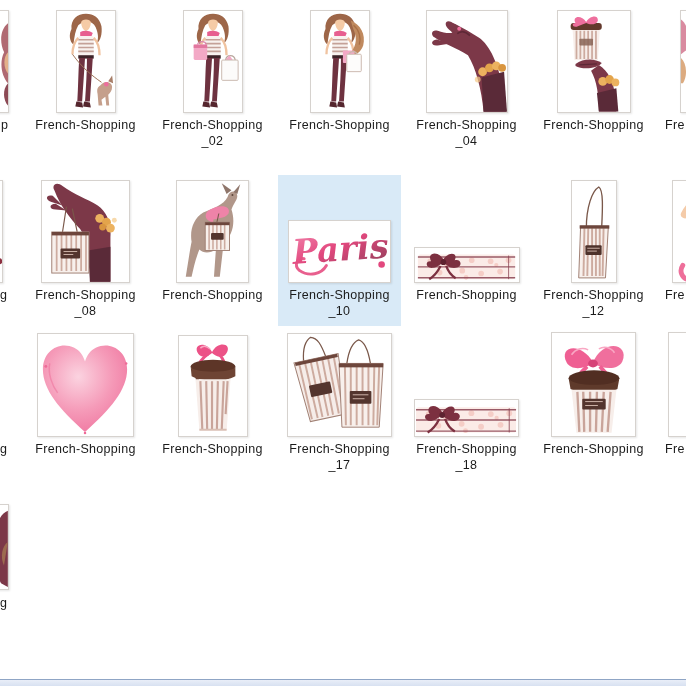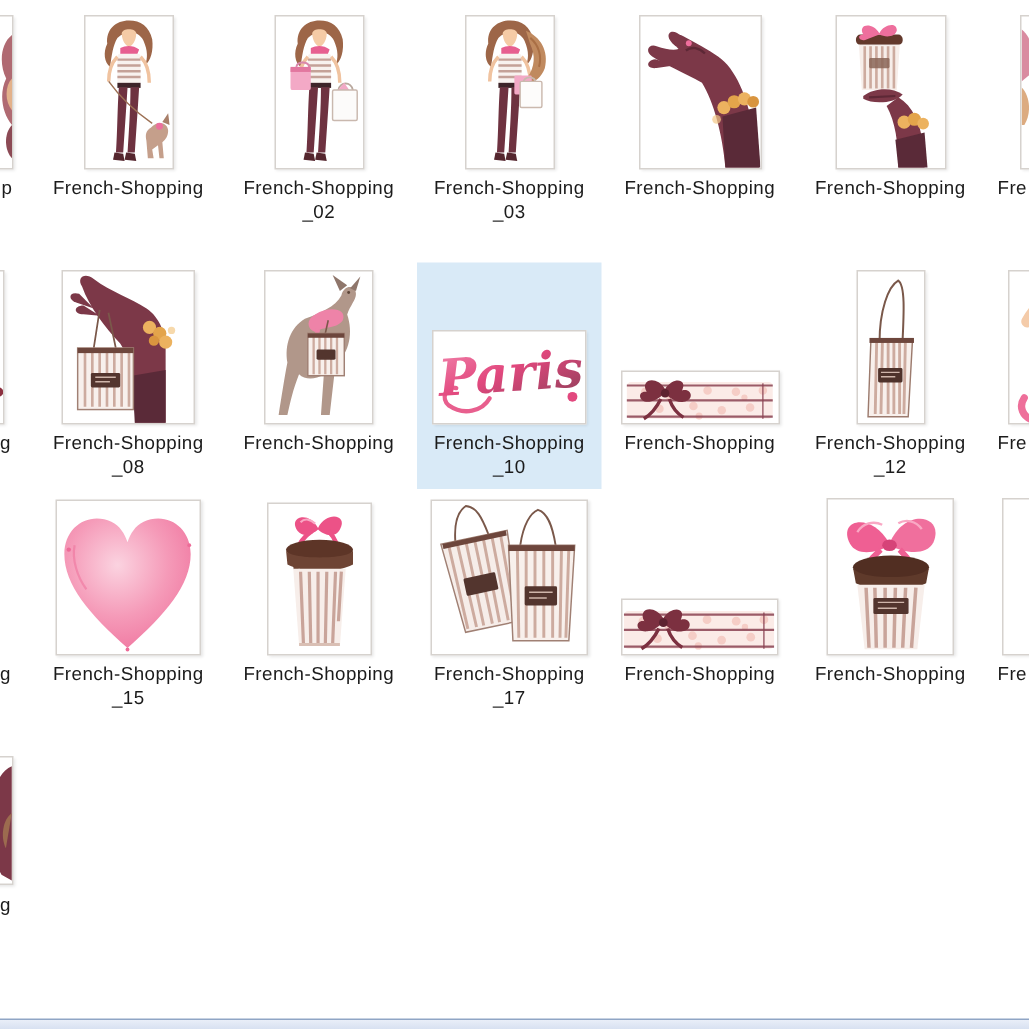--- a/index.html
+++ b/index.html
@@ -111,21 +111,20 @@
 <path d="M44 14C50 19 52 27 50 34" stroke="#a96f45" stroke-width="1.4" fill="none"></path>
 <rect x="33" y="40" width="12" height="13" rx="1" fill="#f3a9c6"></rect>
 <path d="M39 45C40 40 47 40 48 45" stroke="#c9b8ae" stroke-width="1.2" fill="none"></path>
 <rect x="37" y="44" width="15" height="18" rx="1" fill="#fdfcfb" stroke="#cbb9ae" stroke-width="1"></rect>
             </svg>
           </span>
       </div>
     </div>
     <div class="label">
       <div>French-Shopping</div>
-      <div>_03</div>
     </div>
   </div>
 
   <div class="tile" style="left:405px;top:5px" data-selected="false">
     <div class="thumb-area">
       <div class="thumb" style="width:82px;height:103px">
         <span class="art" style="display: block; width: 100%; height: 100%;">
             <svg viewBox="0 0 82 103" width="100%" height="100%">
 <path d="M26 22C20 16 23 10 29 13C38 18 46 22 53 27C65 35 73 55 77 76C79 86 80 95 81 103L58 103C56 80 50 58 42 45C30 38 15 32 8 27C3 24 5 18 11 20C17 22 22 23 26 22Z" fill="#7c3848"></path>
 <path d="M24 20C16 14 19 8 25 11L34 17Z" fill="#7c3848"></path>
@@ -137,20 +136,21 @@
               <circle cx="64" cy="58" r="4.5" fill="#e3a44b"></circle>
               <circle cx="71" cy="56" r="4.5" fill="#ecb25f"></circle>
               <circle cx="77" cy="58" r="4" fill="#d9953f"></circle>
 <circle cx="52" cy="70" r="3" fill="#f3c987" opacity="0.7"></circle>
             </svg>
           </span>
       </div>
     </div>
     <div class="label">
       <div>French-Shopping</div>
+      <div>_04</div>
     </div>
   </div>
 
   <div class="tile" style="left:532px;top:5px" data-selected="false">
     <div class="thumb-area">
       <div class="thumb" style="width:74px;height:103px">
         <span class="art" style="display: block; width: 100%; height: 100%;">
             <svg viewBox="0 0 74 103" width="100%" height="100%">
 <rect x="13" y="12" width="32" height="7" rx="3" fill="#63392c"></rect>
 <path d="M15 19H43L41 50H17Z" fill="#f7eeea"></path>
@@ -325,21 +325,20 @@
 <path d="M12 30C10 40 14 52 20 60" stroke="#ee6b98" stroke-width="1.5" fill="none" opacity="0.5"></path>
 <circle cx="8" cy="33" r="1.5" fill="#ee6b98"></circle>
               <circle cx="90" cy="30" r="1.3" fill="#ee6b98"></circle>
               <circle cx="48" cy="101" r="1.3" fill="#ee6b98"></circle>
             </svg>
           </span>
       </div>
     </div>
     <div class="label">
       <div>French-Shopping</div>
-      <div>_15</div>
     </div>
   </div>
 
   <div class="tile" style="left:151px;top:329px" data-selected="false">
     <div class="thumb-area">
       <div class="thumb" style="width:70px;height:102px">
         <span class="art" style="display: block; width: 100%; height: 100%;">
             <svg viewBox="0 0 70 102" width="100%" height="100%">
 <path d="M34 16C28 4 13 8 20 18C24 23 31 20 34 17C37 20 45 24 49 17C55 7 40 4 34 16Z" fill="#ec5287"></path>
 <path d="M22 12C25 9 29 10 32 13" stroke="#f9a8c4" stroke-width="1.5" fill="none"></path>
@@ -413,20 +412,21 @@
 <path d="M28 12C22 2 10 5 15 14C8 13 9 22 17 21C23 20 26 16 28 15C30 17 35 22 41 21C49 20 47 11 40 13C44 5 34 3 28 12Z" fill="#7c3040"></path>
 <circle cx="28" cy="15" r="3" fill="#5d2330"></circle>
 <path d="M25 19C22 25 18 30 13 33" stroke="#7c3040" stroke-width="2.4" fill="none"></path>
 <path d="M31 19C33 25 36 29 41 32" stroke="#7c3040" stroke-width="2.4" fill="none"></path>
             </svg>
           </span>
       </div>
     </div>
     <div class="label">
       <div>French-Shopping</div>
+      <div>_18</div>
     </div>
   </div>
 
   <div class="tile" style="left:532px;top:329px" data-selected="false">
     <div class="thumb-area">
       <div class="thumb" style="width:85px;height:105px">
         <span class="art" style="display: block; width: 100%; height: 100%;">
             <svg viewBox="0 0 85 105" width="100%" height="100%">
 <path d="M42 30C30 8 6 13 15 30C20 39 34 36 42 31Z" fill="#ef5f93"></path>
 <path d="M42 30C52 5 80 10 72 29C67 39 51 36 42 31Z" fill="#f06f9d"></path>

